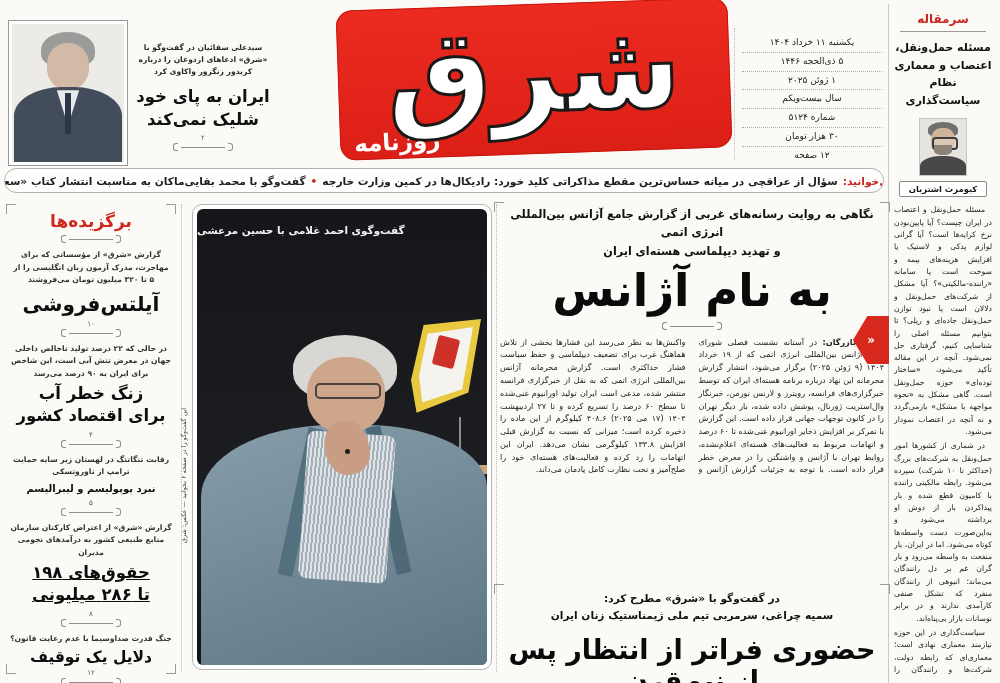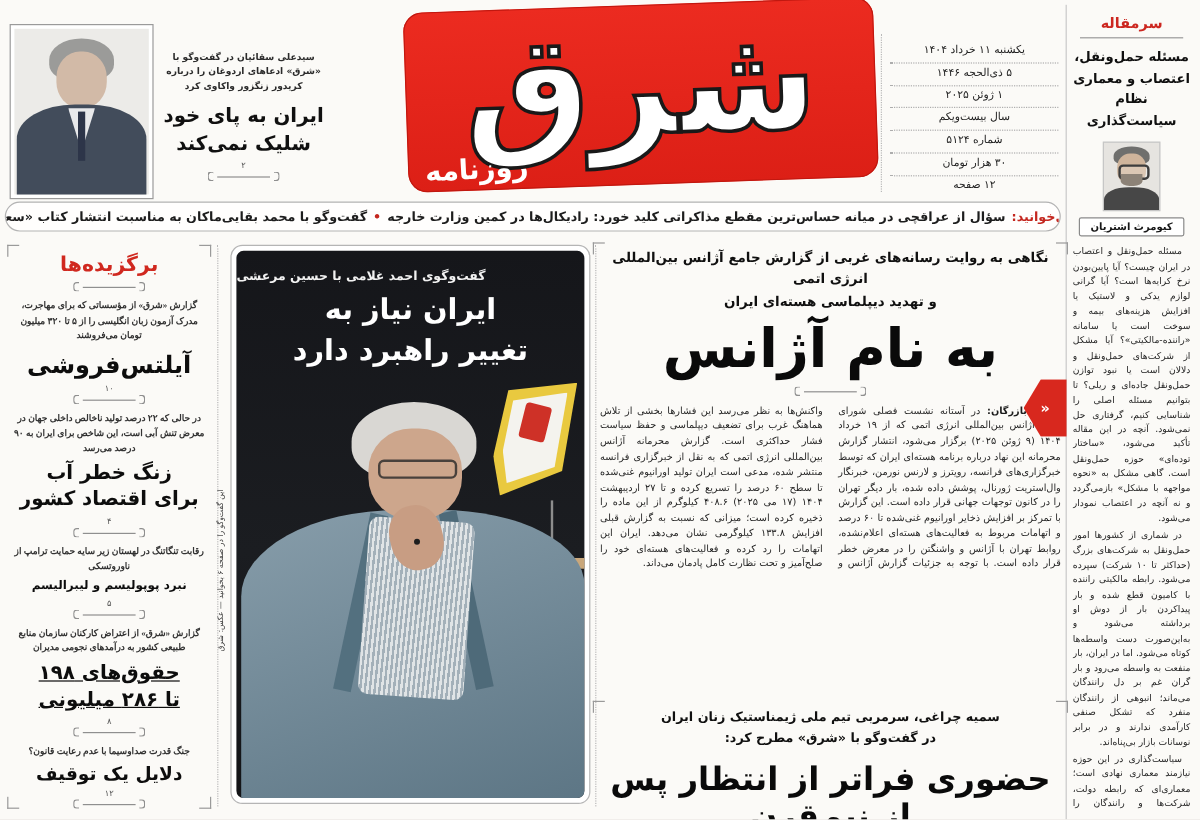--- a/index.html
+++ b/index.html
@@ -69,21 +69,21 @@
   
   .ticker{left:4px;top:168px;width:880px;height:25px;border:1px solid #b3b3b3;border-radius:13px;background:#fffefd;
           display:flex;align-items:center;justify-content:center;gap:5px;font-size:10.6px;box-sizing:border-box;padding:0 16px;white-space:nowrap;overflow:hidden;}
   .ticker-label{color:#c4271f;font-weight:bold;}
   .ticker-item{color:#1d1d1d;font-weight:600;}
   .t-bullet{color:#c4271f;font-weight:bold;}
 
   
   .hl{left:6px;top:204px;width:170px;height:470px;text-align:center;}
   .hl-title{color:#d0281f;font-weight:bold;font-size:17px;letter-spacing:3px;margin-top:7px;}
-  .hl-kicker{font-size:7.6px;font-weight:600;color:#333;line-height:1.65;margin:9px 4px 0;font-family:Liberation Serif, serif;}
+  .hl-kicker{font-size:7.6px;font-weight:600;color:#333;line-height:1.65;margin:9px 4px 0;}
   .hl-h1{font-size:20px;font-weight:bold;color:#0d0d0d;margin-top:4px;line-height:1.3;}
   .hl-h2{font-size:16.5px;font-weight:bold;color:#0d0d0d;margin-top:3px;line-height:1.35;}
   .hl-h3{font-size:10px;font-weight:bold;color:#0d0d0d;margin-top:3px;line-height:1.4;}
   .hl-h4{font-size:16.5px;font-weight:bold;color:#0d0d0d;margin-top:3px;line-height:1.35;text-decoration:underline;}
   .hl-h5{font-size:15.5px;font-weight:bold;color:#0d0d0d;margin-top:3px;}
 
   
   .iv{left:192px;top:204px;width:300px;height:466px;border:1px solid #b5b5b5;border-radius:10px;background:#fff;padding:4px;box-sizing:border-box;}
   .iv-inner{position:relative;width:100%;height:100%;border-radius:6px;overflow:hidden;
             background:linear-gradient(180deg,#15161a 0%,#1b1d21 55%,#131417 100%);}
@@ -258,24 +258,20 @@
         <span class="pm-num">۱۲</span>
           <div class="pm-bar"></div>
       </div>
     </div>
 
   </div>
 
   <div class="abs iv">
     <div class="iv-inner">
       <div class="iv-kicker">گفت‌وگوی احمد غلامی با حسین مرعشی</div>
-      <div class="iv-head">
-        <div>ایران نیاز به</div>
-        <div>تغییر راهبرد دارد</div>
-      </div>
       <div class="iv-flag-y"></div>
       <div class="iv-flag-w"></div>
       <div class="iv-flag-red"></div>
       <div class="iv-pole"></div>
       <div class="iv-desk"></div>
       <div class="iv-suit"></div>
       <div class="iv-lapel-r"></div>
       <div class="iv-lapel-l"></div>
       <div class="iv-shirt"></div>
       <div class="iv-hair"></div>
@@ -305,20 +301,20 @@
       <span>در آستانه نشست فصلی شورای حکام آژانس بین‌المللی انرژی اتمی که از ۱۹ خرداد ۱۴۰۴ (۹ ژوئن ۲۰۲۵) برگزار می‌شود، انتشار گزارش محرمانه این نهاد درباره برنامه هسته‌ای ایران که توسط خبرگزاری‌های فرانسه، رویترز و لارنس نورمن، خبرنگار وال‌استریت ژورنال، پوشش داده شده، بار دیگر تهران را در کانون توجهات جهانی قرار داده است. این گزارش با تمرکز بر افزایش ذخایر اورانیوم غنی‌شده تا ۶۰ درصد و اتهامات مربوط به فعالیت‌های هسته‌ای اعلام‌نشده، روابط تهران با آژانس و واشنگتن را در معرض خطر قرار داده است. با توجه به جزئیات گزارش آژانس و واکنش‌ها به نظر می‌رسد این فشارها بخشی از تلاش هماهنگ غرب برای تضعیف دیپلماسی و حفظ سیاست فشار حداکثری است. گزارش محرمانه آژانس بین‌المللی انرژی اتمی که به نقل از خبرگزاری فرانسه منتشر شده، مدعی است ایران تولید اورانیوم غنی‌شده تا سطح ۶۰ درصد را تسریع کرده و تا ۲۷ اردیبهشت ۱۴۰۴ (۱۷ می ۲۰۲۵) ۴۰۸.۶ کیلوگرم از این ماده را ذخیره کرده است؛ میزانی که نسبت به گزارش قبلی افزایش ۱۳۳.۸ کیلوگرمی نشان می‌دهد. ایران این اتهامات را رد کرده و فعالیت‌های هسته‌ای خود را صلح‌آمیز و تحت نظارت کامل پادمان می‌داند.</span>
     </div>
   </div>
 
   <div class="abs ribbon">«</div>
 
   <div class="abs sports">
     <span class="corner c-tl" style="left:-6px;top:-6px;"></span>
     <span class="corner c-tr" style="right:-6px;top:-6px;"></span>
     <div class="sp-kicker">
+      <div>در گفت‌وگو با «شرق» مطرح کرد:</div>
       <div>سمیه چراغی، سرمربی تیم ملی ژیمناستیک زنان ایران</div>
-      <div>در گفت‌وگو با «شرق» مطرح کرد:</div>
     </div>
     <div class="sp-head">حضوری فراتر از انتظار پس از نیم‌قرن</div>
 
   </div>
 
 </div>
 
 </body></html>

